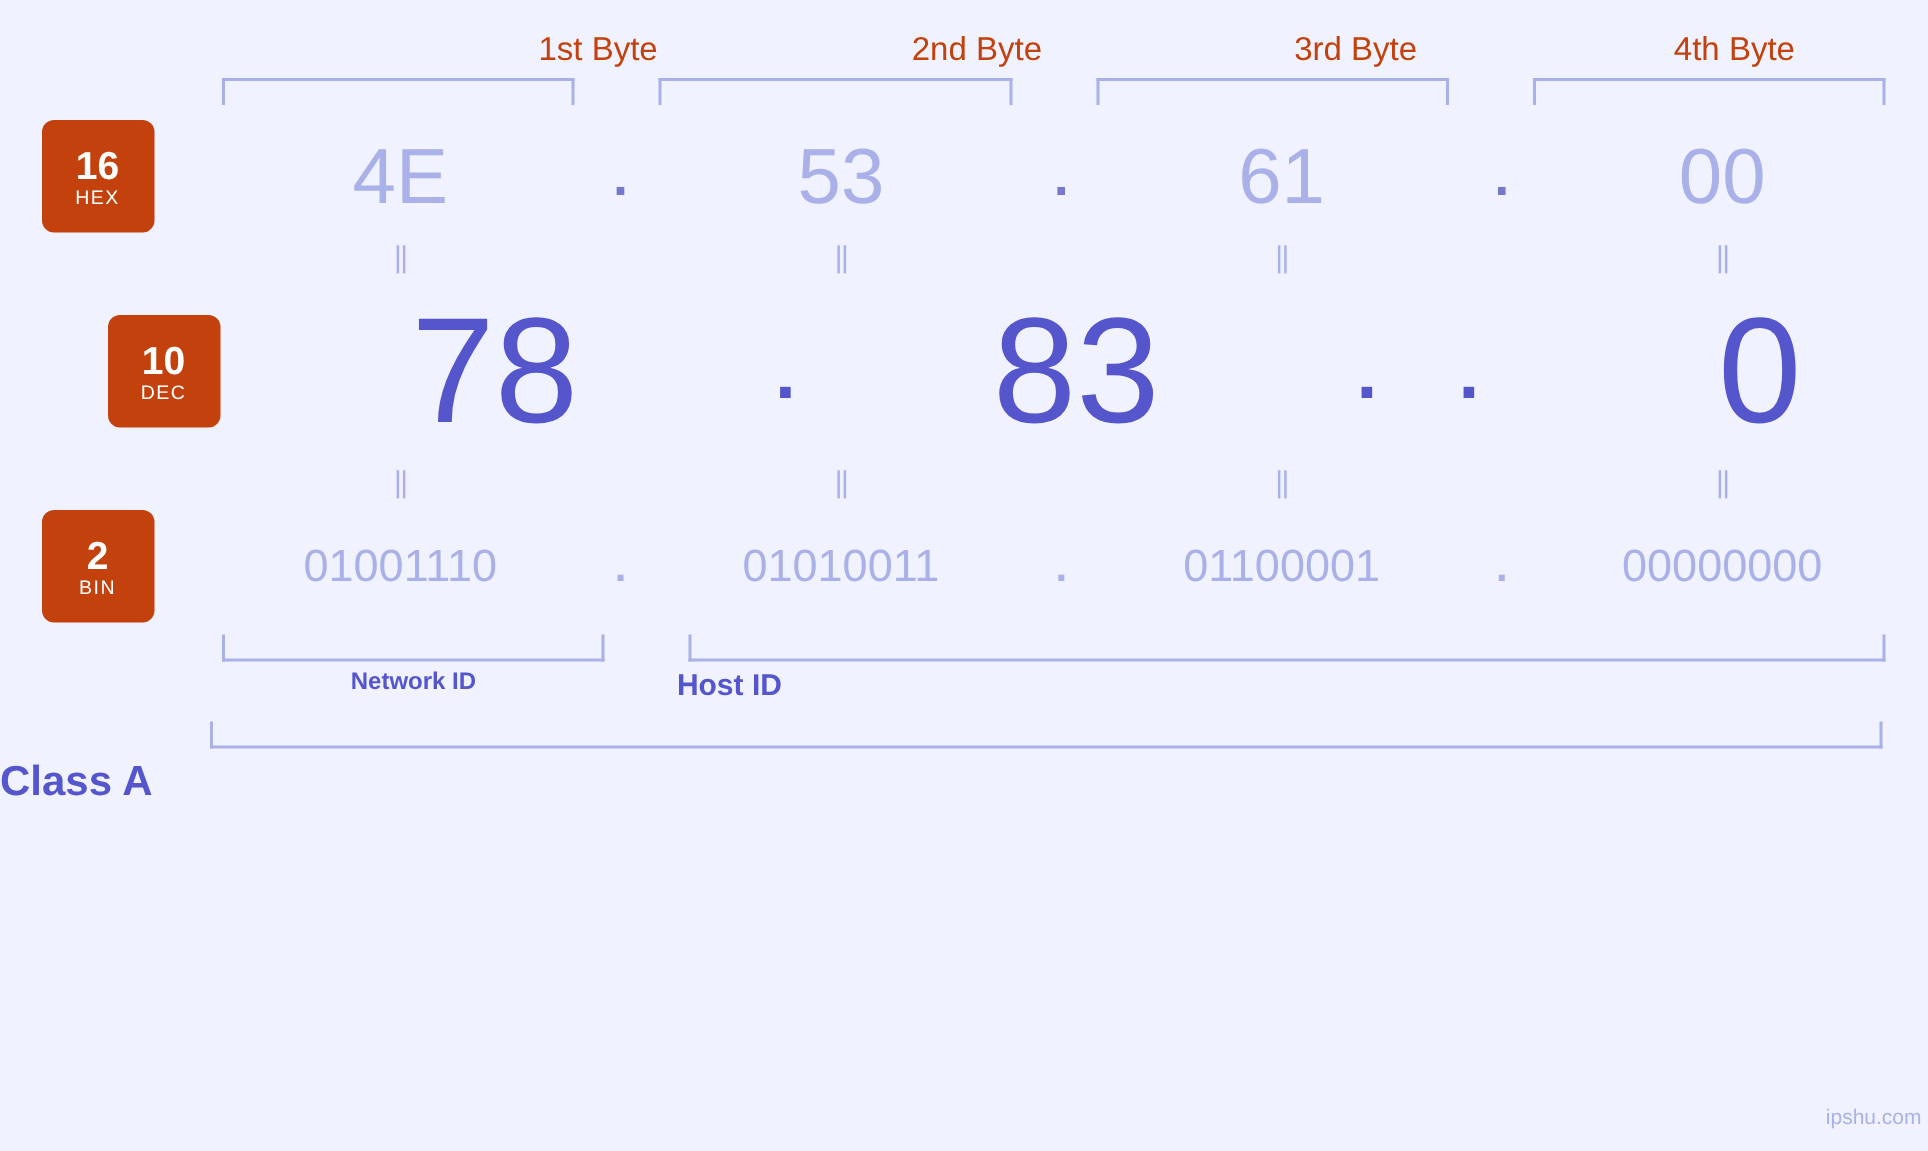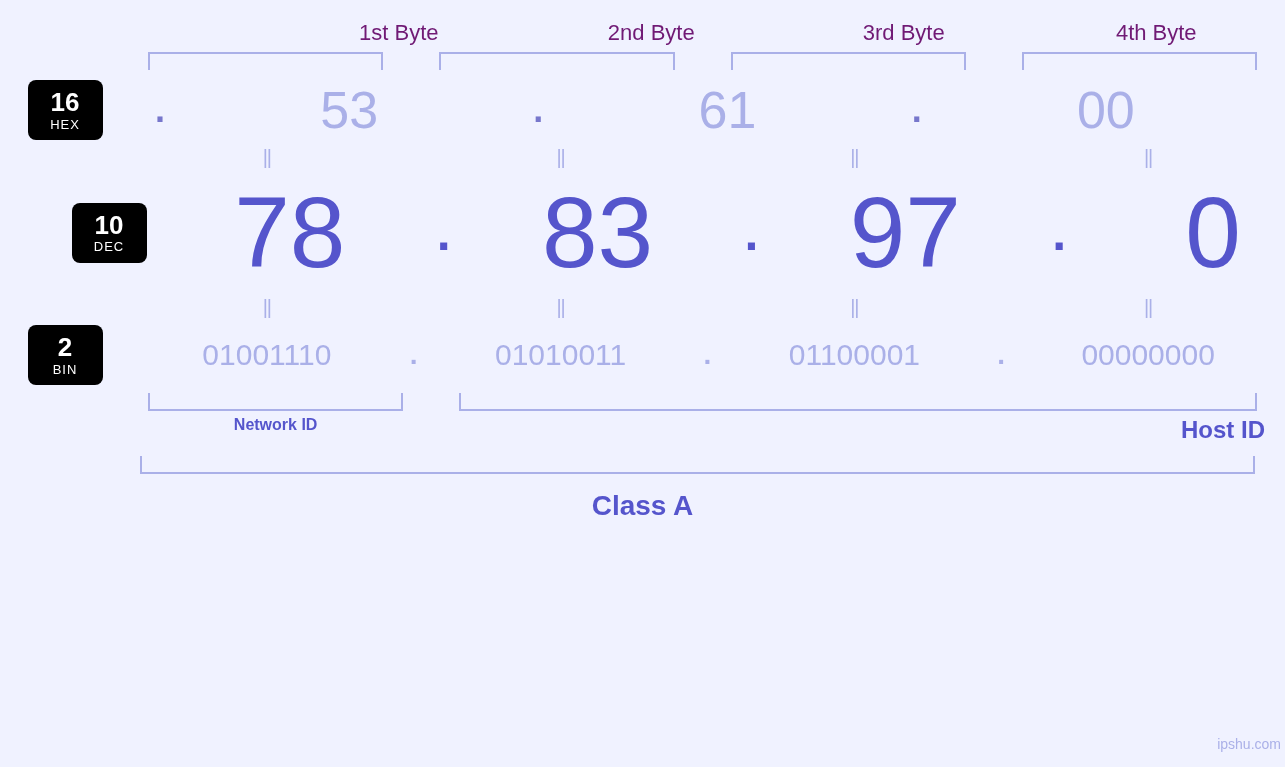--- a/index.html
+++ b/index.html
@@ -23,29 +23,29 @@
       display: flex;
       flex-direction: column;
       align-items: center;
       padding-top: 20px;
       position: relative;
     }
 
     .byte-label {
       flex: 1;
       text-align: center;
-      color: #701a75;
+      color: #c2410c;
       font-size: 22px;
       font-weight: 400;
     }
 
     .base-badge {
       width: 75px;
-      height: 60px;
-      background-color: #000000;
+      height: 75px;
+      background-color: #c2410c;
       border-radius: 8px;
       display: flex;
       flex-direction: column;
       align-items: center;
       justify-content: center;
       color: white;
     }
 
     .base-number {
       font-size: 26px;
@@ -129,20 +129,21 @@
   <div style="display:flex; width:1285px; flex-direction:column;">
 
     <div style="display:flex; align-items:center; width:1285px;">
       <div style="width:130px; display:flex; justify-content:center; align-items:center;">
         <div class="base-badge">
           <span class="base-number">16</span>
           <span class="base-name">HEX</span>
         </div>
       </div>
       <div style="flex:1; display:flex; align-items:center; justify-content:center; padding: 0 10px;">
+        <div class="value-cell"><span class="hex-value">4E</span></div>
         <div class="dot-cell"><span>.</span></div>
         <div class="value-cell"><span class="hex-value">53</span></div>
         <div class="dot-cell"><span>.</span></div>
         <div class="value-cell"><span class="hex-value">61</span></div>
         <div class="dot-cell"><span>.</span></div>
         <div class="value-cell"><span class="hex-value">00</span></div>
       </div>
     </div>
 
     <div style="display:flex; align-items:center; width:1285px; height:35px;">
@@ -163,21 +164,20 @@
         <div class="base-badge">
           <span class="base-number">10</span>
           <span class="base-name">DEC</span>
         </div>
       </div>
       <div style="flex:1; display:flex; align-items:center; justify-content:center; padding: 0 10px; gap: 28px;">
         <div class="value-cell"><span class="dec-value">78</span></div>
         <div class="dot-cell" style="font-size:50px; color:#5555cc; font-weight:bold;"><span>.</span></div>
         <div class="value-cell"><span class="dec-value">83</span></div>
         <div class="dot-cell" style="font-size:50px; color:#5555cc; font-weight:bold;"><span>.</span></div>
-        <div class="value-cell"><span class="dec-value">97</span></div>
         <div class="dot-cell" style="font-size:50px; color:#5555cc; font-weight:bold;"><span>.</span></div>
         <div class="value-cell"><span class="dec-value">0</span></div>
       </div>
     </div>
 
     <div style="display:flex; align-items:center; width:1285px; height:35px;">
       <div style="width:130px;"></div>
       <div style="flex:1; display:flex; align-items:center; justify-content:center; padding: 0 10px;">
         <div class="value-cell" style="text-align:center; color:#aab0e8; font-size:20px; letter-spacing:-1px;">||</div>
         <div class="dot-cell"></div>
@@ -219,26 +219,26 @@
 
     <div style="flex:3; display:flex; flex-direction:column; align-items:center;">
       <div style="width:calc(100% - 16px); height:18px; border-bottom:2px solid #aab0e8; border-left:2px solid #aab0e8; border-right:2px solid #aab0e8;"></div>
     </div>
   </div>
 
   <div style="display:flex; width:1285px; margin-top:5px; padding-left:130px; padding-right:20px;">
     <div style="width:10px;"></div>
     <div style="flex:1; text-align:center; color:#5555cc; font-size:16px; font-weight:600;">Network ID</div>
     <div style="width:40px;"></div>
-    <div style="flex:3; text-align:right; color:#5555cc; font-size:24px; font-weight:600;">Host ID</div>
+    <div style="flex:3; text-align:left; color:#5555cc; font-size:20px; font-weight:600;">Host ID</div>
   </div>
 
   <div style="width:1285px; margin-top:12px; padding-left:140px; padding-right:30px;">
     <div style="height:18px; border-bottom:2px solid #aab0e8; border-left:2px solid #aab0e8; border-right:2px solid #aab0e8;"></div>
   </div>
 
-  <div style="width:1285px; text-align:center; margin-top:16px;">
+  <div style="width:1285px; margin-top:6px;">
     <span style="color:#5555cc; font-size:28px; font-weight:600;">Class A</span>
   </div>
 
   <div class="watermark">ipshu.com</div>
 
 </div>
 
 </body></html>

